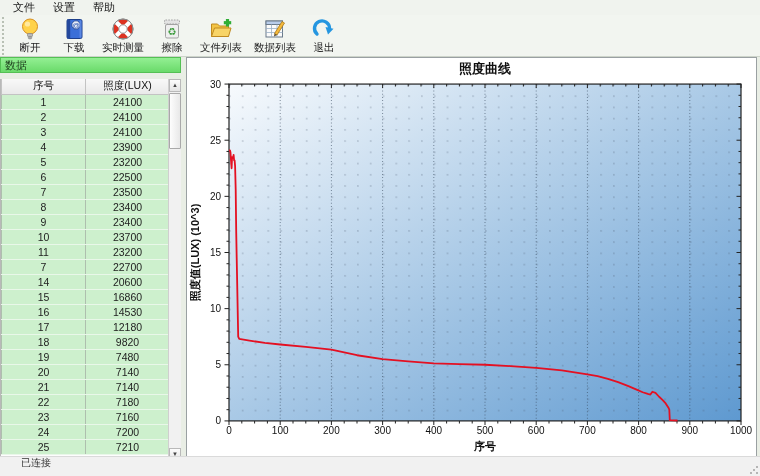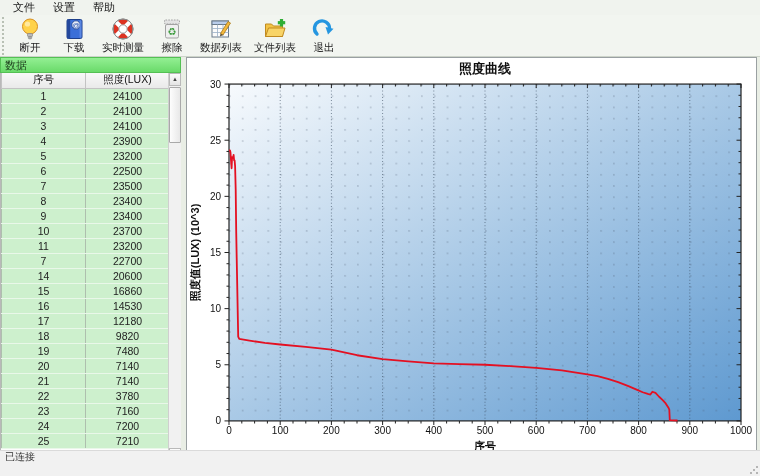--- a/index.html
+++ b/index.html
@@ -14,21 +14,21 @@
   .toolbar { height:42px; background:#f2f5f0; border-bottom:1px solid #cdd4ca; display:flex; align-items:flex-start; padding:1px 0 0 2px; }
   .gripper { width:4px; height:38px; margin:1px 2px 0 0; border-left:2px dotted #b8c0b4; }
   .tbtn { min-width:44px; padding:0 5px; height:40px; display:flex; flex-direction:column; align-items:center; justify-content:flex-start; cursor:pointer; border:1px solid transparent; border-radius:2px; }
   .tbtn .ticon { width:24px; height:24px; display:block; }
   .tbtn .tlabel { font-size:10.5px; line-height:13px; white-space:nowrap; color:#222; }
 
   
   .main { position:absolute; top:57px; left:0; right:0; bottom:13px; display:flex; background:#e9eee5; padding:0 3px 2px 0; }
 
   
-  .sidebar { width:181px; display:flex; flex-direction:column; }
+  .sidebar { width:181px; display:flex; flex-direction:column;gap:6px; }
   .side-title { height:16px; line-height:15px; font-size:11px; padding-left:4px; color:#1d3d1d;
                 background:linear-gradient(#93ef93,#6ada6a); border:1px solid #54c054; }
   .table-area { position:relative; flex:1; overflow:hidden; background:#fdfdfd; border-left:1px solid #b9b9b9; }
   table.data { border-collapse:collapse; table-layout:fixed; width:168px; font-size:10.5px; }
   table.data th { width:84px; height:15px; font-weight:normal; background:linear-gradient(#f8f8f8,#e9e9e9);
                   border:1px solid #c3c3c3; border-top:none; color:#111; }
   table.data td { height:14px; line-height:14px; text-align:center; background:#cdf0cd;
                   border-right:1px solid #aebfae; border-bottom:1px solid #e9f7e9; color:#222; }
   table.data tr td:first-child { border-left:1px solid #aebfae; }
 
@@ -40,22 +40,22 @@
   .scroll-thumb { position:absolute; left:0; top:14px; width:12px; height:56px; background:linear-gradient(90deg,#fdfdfd,#e8e8e8);
                   border:1px solid #a9a9a9; border-radius:1px; cursor:pointer; }
 
   .splitter { width:5px; cursor:col-resize; }
 
   
   .chart-panel { flex:1; background:#fff; border:1px solid #9aa0a2; position:relative; }
   .chart-panel svg { position:absolute; inset:0; width:100%; height:100%; }
 
   
-  .statusbar { position:absolute; left:0; right:0; bottom:0; height:26px; background:#f1f1f1;
-               border-top:1px solid #dadada; font-size:10px; line-height:12px; padding-left:5px; color:#333; }
+  .statusbar { position:absolute; left:0; right:0; bottom:0; height:20px; background:#f1f1f1;
+               border-top:1px solid #dadada; font-size:10px; line-height:12px; padding-left:21px; color:#333; }
   .grip { position:absolute; right:1px; bottom:1px; width:10px; height:10px;
           background:radial-gradient(circle at 8px 2px,#b5b5b5 1px,transparent 1.2px),
                      radial-gradient(circle at 8px 8px,#b5b5b5 1px,transparent 1.2px),
                      radial-gradient(circle at 2px 8px,#b5b5b5 1px,transparent 1.2px),
                      radial-gradient(circle at 5px 5px,#b5b5b5 1px,transparent 1.2px); }
 </style>
 </head>
 <body>
 
 <div class="menubar">
@@ -101,48 +101,48 @@
     <span class="tlabel">实时测量</span>
   </div>
 
   <div class="tbtn">
     <svg class="ticon" viewBox="0 0 24 24">
       <rect x="4.5" y="3" width="15" height="4" rx="1" fill="#e3e3e3" stroke="#9a9a9a" stroke-width="0.9" stroke-dasharray="1.6 1.2"></rect>
       <rect x="5.5" y="7.5" width="13" height="13.5" rx="1.5" fill="#efefef" stroke="#9a9a9a" stroke-width="0.9"></rect>
       <text x="12" y="18" font-size="10" text-anchor="middle" fill="#3a9a3a" font-family="'DejaVu Sans',sans-serif">♻</text>
     </svg>
     <span class="tlabel">擦除</span>
+  </div>
+
+  <div class="tbtn">
+    <svg class="ticon" viewBox="0 0 24 24">
+      <path d="M2.5 7 L2.5 19.5 L19.5 19.5 L19.5 9 L10.5 9 L8.5 7 Z" fill="#f3c445" stroke="#c08a20" stroke-width="1"></path>
+      <path d="M2.5 19.5 L5.5 11 L22 11 L19.5 19.5 Z" fill="#f8d467" stroke="#c08a20" stroke-width="1"></path>
+      <g stroke="#2fae36" stroke-width="3.2">
+        <line x1="18.5" y1="2" x2="18.5" y2="9.5"></line>
+        <line x1="14.8" y1="5.7" x2="22.2" y2="5.7"></line>
+      </g>
+    </svg>
+    <span class="tlabel">文件列表</span>
   </div>
 
   <div class="tbtn">
     <svg class="ticon" viewBox="0 0 24 24">
       <rect x="3" y="4" width="16.5" height="16" fill="#fbfbfb" stroke="#6a7a8a" stroke-width="1"></rect>
       <rect x="3" y="4" width="16.5" height="3.5" fill="#b9cdeb" stroke="#6a7a8a" stroke-width="1"></rect>
       <g stroke="#9ab0c6" stroke-width="0.8">
         <line x1="3" y1="11.5" x2="19.5" y2="11.5"></line>
         <line x1="3" y1="15.5" x2="19.5" y2="15.5"></line>
         <line x1="8.5" y1="7.5" x2="8.5" y2="20"></line>
         <line x1="14" y1="7.5" x2="14" y2="20"></line>
       </g>
       <path d="M11.5 16.5 L19 4.5 L21.5 6 L14 18 Z" fill="#f5b93c" stroke="#a87818" stroke-width="0.8"></path>
       <path d="M11.5 16.5 L14 18 L11 19.5 Z" fill="#5a4a2a"></path>
     </svg>
     <span class="tlabel">数据列表</span>
-  </div>
-
-  <div class="tbtn">
-    <svg class="ticon" viewBox="0 0 24 24">
-      <path d="M2.5 7 L2.5 19.5 L19.5 19.5 L19.5 9 L10.5 9 L8.5 7 Z" fill="#f3c445" stroke="#c08a20" stroke-width="1"></path>
-      <path d="M2.5 19.5 L5.5 11 L22 11 L19.5 19.5 Z" fill="#f8d467" stroke="#c08a20" stroke-width="1"></path>
-      <g stroke="#2fae36" stroke-width="3.2">
-        <line x1="18.5" y1="2" x2="18.5" y2="9.5"></line>
-        <line x1="14.8" y1="5.7" x2="22.2" y2="5.7"></line>
-      </g>
-    </svg>
-    <span class="tlabel">文件列表</span>
   </div>
 
   <div class="tbtn">
     <svg class="ticon" viewBox="0 0 24 24">
       <path d="M5 17 A 7.5 7.5 0 1 1 17.5 11.5" fill="none" stroke="#2596e0" stroke-width="3.4" stroke-linecap="round"></path>
       <path d="M13.5 10 L21.5 11.8 L16 17.5 Z" fill="#2596e0"></path>
     </svg>
     <span class="tlabel">退出</span>
   </div>
 </div>
@@ -235,21 +235,21 @@
             <tr>
               <td>20</td>
               <td>7140</td>
             </tr>
             <tr>
               <td>21</td>
               <td>7140</td>
             </tr>
             <tr>
               <td>22</td>
-              <td>3780</td>
+              <td>7180</td>
             </tr>
             <tr>
               <td>23</td>
               <td>7160</td>
             </tr>
             <tr>
               <td>24</td>
               <td>7200</td>
             </tr>
             <tr>

